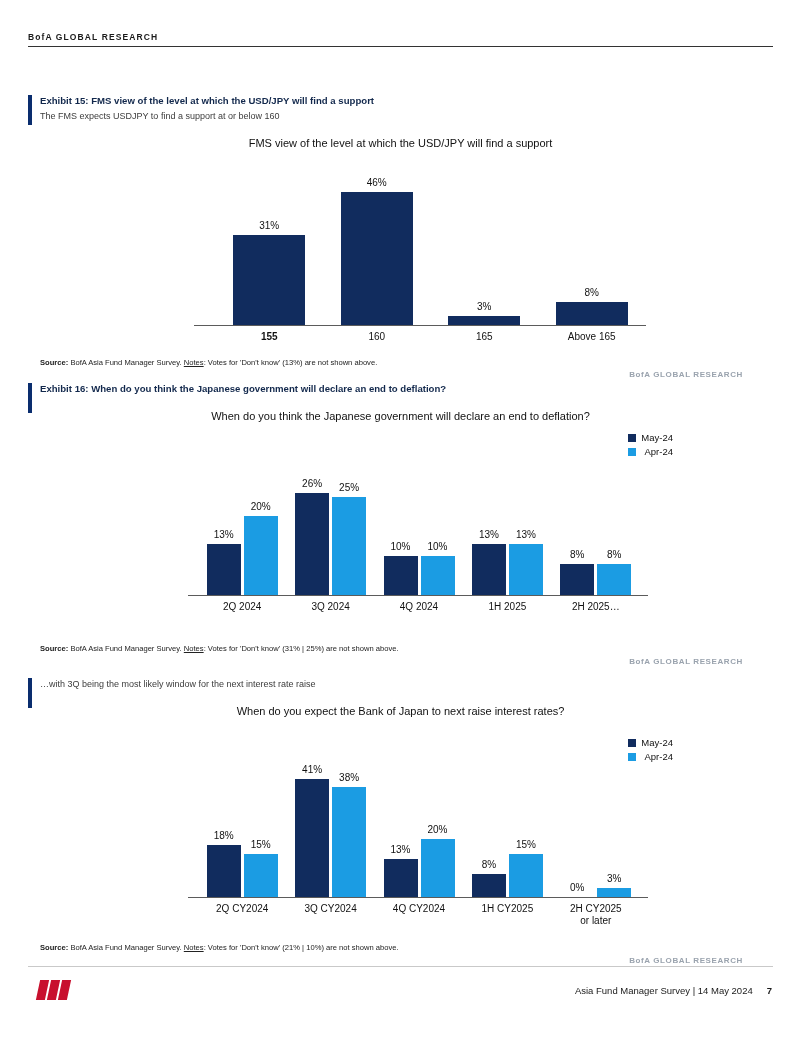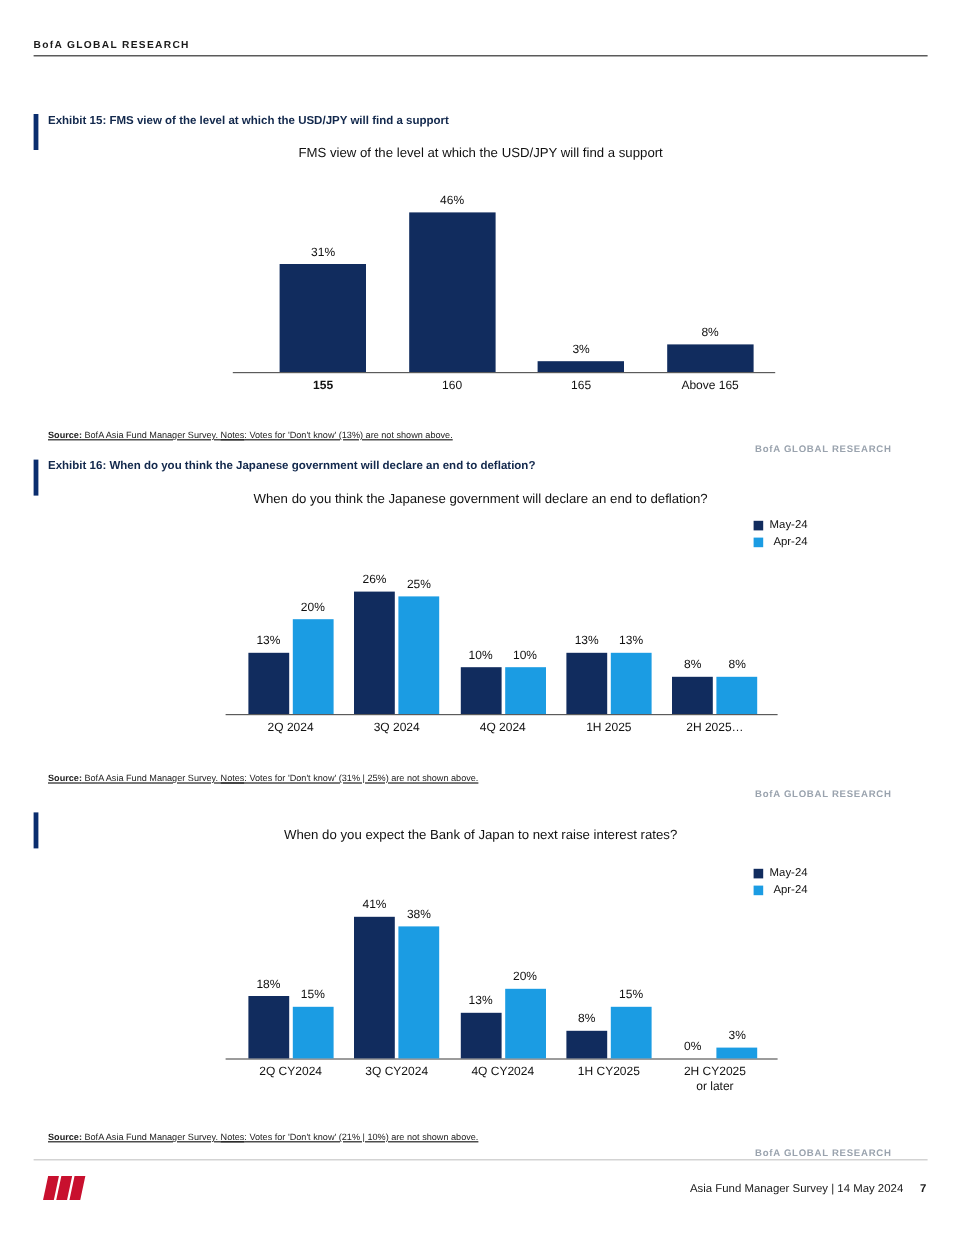--- a/index.html
+++ b/index.html
@@ -33,21 +33,21 @@
   .bar{position:absolute;bottom:0;}
   .bar-lab{position:absolute;font-size:10px;color:#111;text-align:center;}
   .cat-lab{position:absolute;font-size:10px;color:#111;text-align:center;line-height:12px;}
 
   .legend{position:absolute;font-size:9.5px;color:#111;}
   .legend .row{display:flex;align-items:center;margin-bottom:3px;justify-content:space-between;}
   .legend .sw{width:8px;height:8px;margin-right:5px;display:inline-block;}
   .sw.navy{background:#112c5e;}
   .sw.blue{background:#1b9ce3;}
 
-  .src{position:absolute;font-size:7.6px;color:#222;left:40px;text-decoration:underline;}
+  .src{position:absolute;font-size:7.6px;color:#222;left:40px;}
   .src b{font-weight:bold;}
   .src u{text-decoration:underline;}
   .brand{position:absolute;right:30px;font-size:8px;letter-spacing:.6px;color:#9aa3ae;font-weight:bold;}
 
   
   .foot-rule{position:absolute;left:28px;top:966px;width:745px;height:1px;background:#c9c9c9;}
   .foot-txt{position:absolute;right:30px;top:985px;font-size:9.5px;color:#1a1a1a;}
   .foot-pg{font-weight:bold;margin-left:14px;}
   .flag{position:absolute;left:38px;top:980px;width:30px;height:20px;}
   .flag i{position:absolute;display:block;width:9px;height:20px;background:#c8102e;transform:skewX(-12deg);}
@@ -59,20 +59,21 @@
 
   <div class="hdr">
     <div class="hdr-text">BofA GLOBAL RESEARCH</div>
   </div>
   <div class="hdr-rule"></div>
 
   <div class="exhibit" style="top:60px;">
     <div class="ex-head">
       <div class="ex-bar"></div>
       <div class="ex-title">Exhibit 15: FMS view of the level at which the USD/JPY will find a support</div>
+      <div class="ex-sub">The FMS expects USDJPY to find a support at or below 160</div>
     </div>
     <div class="chart-title">FMS view of the level at which the USD/JPY will find a support</div>
 
     <div class="chart" id="chart1" style="width:470px;height:180px;left:10px;margin-top:6px;">
         <div class="axis" style="top: 170px; left: 18px; width: 452px;"></div>
         <div class="bar" style="left: 57.75px; width: 72px; height: 89.9px; top: 80.1px; background: rgb(17, 44, 94);"></div>
         <div class="bar-lab" style="left: 45.75px; width: 96px; top: 65.1px;">31%</div>
         <div class="cat-lab" style="left: 40px; width: 107.5px; top: 176px; font-weight: bold;">155</div>
         <div class="bar" style="left: 165.25px; width: 72px; height: 133.4px; top: 36.6px; background: rgb(17, 44, 94);"></div>
         <div class="bar-lab" style="left: 153.25px; width: 96px; top: 21.6px;">46%</div>
@@ -139,20 +140,21 @@
 
     <div class="src" style="top:262px;left:12px;">
       <b>Source:</b><span> BofA Asia Fund Manager Survey. </span><u>Notes</u><span>: Votes for 'Don't know' (31% | 25%) are not shown above.</span>
     </div>
     <div class="brand" style="top:275px;">BofA GLOBAL RESEARCH</div>
   </div>
 
   <div class="exhibit" style="top:642px;">
     <div class="ex-head">
       <div class="ex-bar"></div>
+      <div class="ex-sub">…with 3Q being the most likely window for the next interest rate raise</div>
     </div>
     <div class="chart-title">When do you expect the Bank of Japan to next raise interest rates?</div>
 
     <div class="chart" id="chart3" style="width:485px;height:205px;left:12px;margin-top:8px;">
       <div class="legend" style="right:-18px;top:12px;">
         <div class="row">
             <span class="sw navy"></span>
             <span>May-24</span>
           </div>
         <div class="row">

